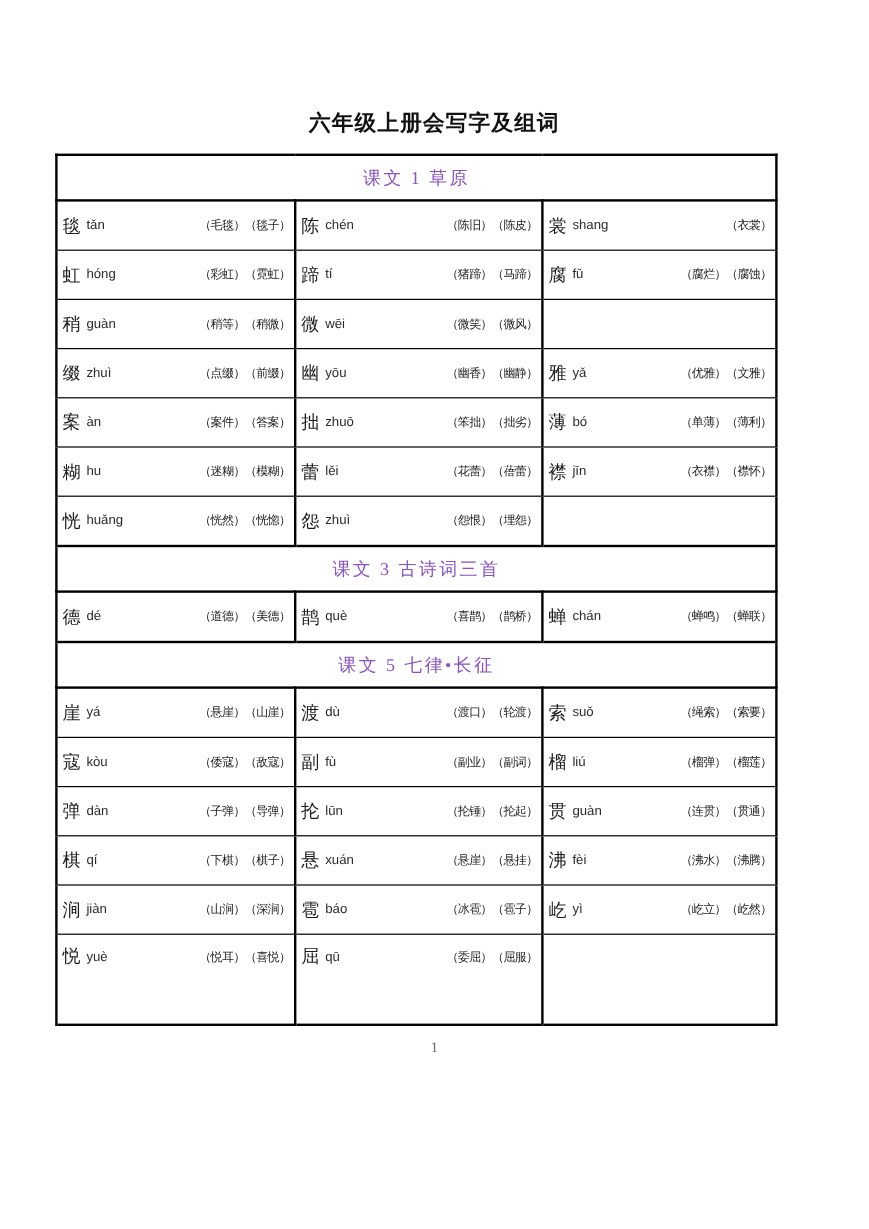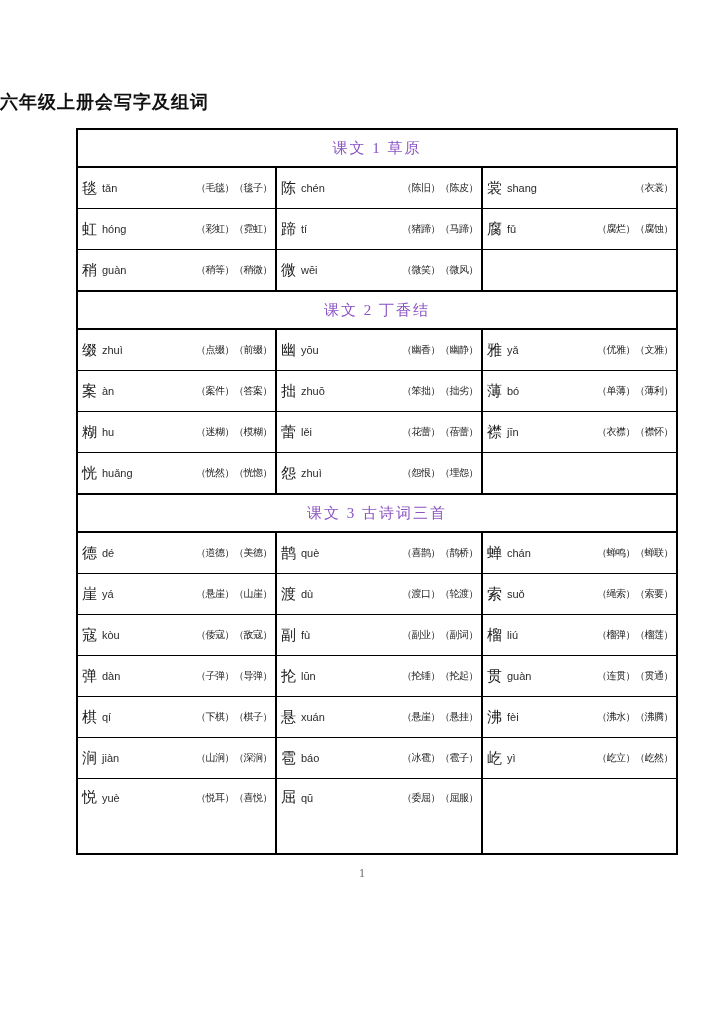--- a/index.html
+++ b/index.html
@@ -6,28 +6,29 @@
   body {
     width: 724px;
     height: 1024px;
     background: #ffffff;
     position: relative;
     font-family: "Liberation Serif", "DejaVu Serif", serif;
     color: #1c1c1c;
   }
   .doc { padding-top: 90px; }
   .page-title {
+    text-align: center;
     font-size: 18px;
     font-weight: bold;
     color: #111111;
     letter-spacing: 1px;
     font-family: "Liberation Sans", "DejaVu Sans", sans-serif;
   }
   table.vocab-table {
-    margin: 14px 0 0 76px;
+    margin: 14px 0 0 46px;
     width: 600px;
     table-layout: fixed;
     border-collapse: collapse;
     border: 2px solid #000000;
   }
   td {
     border-top: 1.5px solid #000000;
     border-bottom: 1.5px solid #000000;
     border-left: 2px solid #000000;
     border-right: 2px solid #000000;
@@ -149,23 +150,20 @@
           <td class="vocab-cell">
             <div class="cell-inner">
               <span class="hanzi">微</span>
               <span class="pinyin">wēi</span>
               <span class="words">（微笑）（微风）</span>
             </div>
           </td>
           <td class="vocab-cell"></td>
         </tr>
         <tr>
-          <td colspan="3" class="section-header">课文 2 丁香结</td>
-        </tr>
-        <tr>
           <td class="vocab-cell">
             <div class="cell-inner">
               <span class="hanzi">缀</span>
               <span class="pinyin">zhuì</span>
               <span class="words">（点缀）（前缀）</span>
             </div>
           </td>
           <td class="vocab-cell">
             <div class="cell-inner">
               <span class="hanzi">幽</span>
@@ -264,20 +262,23 @@
           </td>
           <td class="vocab-cell">
             <div class="cell-inner">
               <span class="hanzi">蝉</span>
               <span class="pinyin">chán</span>
               <span class="words">（蝉鸣）（蝉联）</span>
             </div>
           </td>
         </tr>
         <tr>
+          <td colspan="3" class="section-header">课文 5 七律•长征</td>
+        </tr>
+        <tr>
           <td class="vocab-cell">
             <div class="cell-inner">
               <span class="hanzi">崖</span>
               <span class="pinyin">yá</span>
               <span class="words">（悬崖）（山崖）</span>
             </div>
           </td>
           <td class="vocab-cell">
             <div class="cell-inner">
               <span class="hanzi">渡</span>

